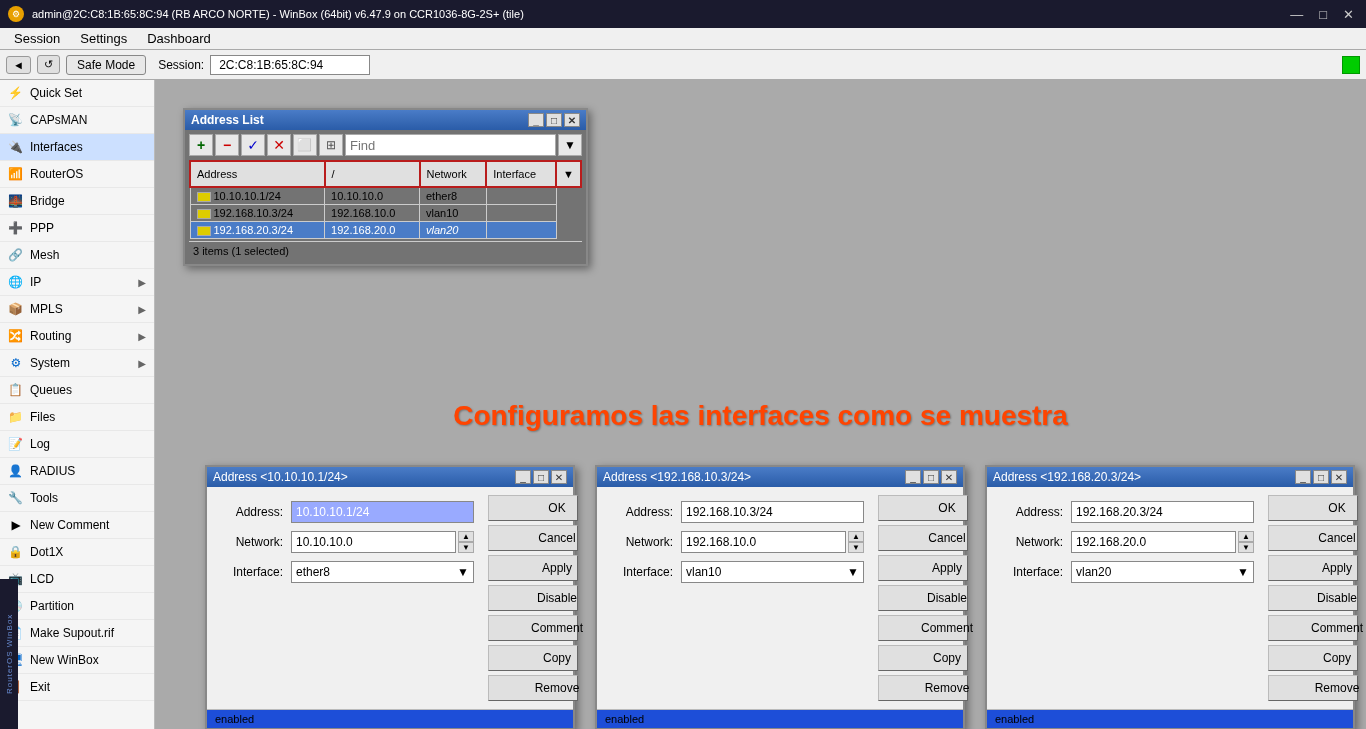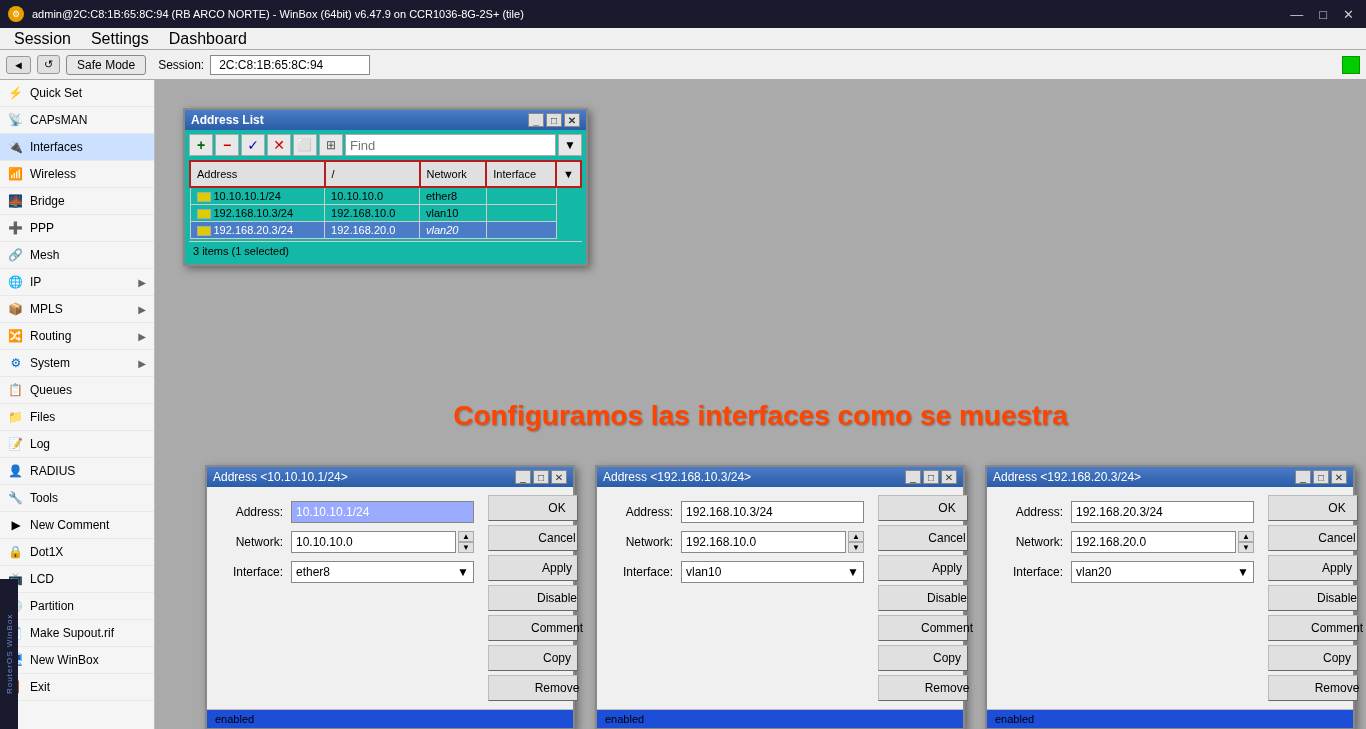--- a/index.html
+++ b/index.html
@@ -8,21 +8,21 @@
     
     .title-bar { background: #1a1a2e; color: #fff; padding: 4px 8px; display: flex; align-items: center; justify-content: space-between; height: 28px; }
     .title-bar-left { display: flex; align-items: center; gap: 8px; }
     .title-bar-icon { width: 16px; height: 16px; background: #e8a000; border-radius: 50%; display: flex; align-items: center; justify-content: center; font-size: 9px; }
     .title-bar-text { font-size: 11px; }
     .title-bar-controls { display: flex; gap: 8px; }
     .title-bar-btn { cursor: pointer; color: #ccc; font-size: 13px; padding: 0 4px; background: none; border: none; }
 
     
     .menu-bar { background: #f0f0f0; border-bottom: 1px solid #aaa; display: flex; align-items: center; height: 22px; padding: 0 4px; }
-    .menu-item { padding: 2px 10px; cursor: pointer; font-size: 16px; }
+    .menu-item { padding: 2px 10px; cursor: pointer; font-size: 13px; }
 
     
     .toolbar { background: #f0f0f0; border-bottom: 1px solid #aaa; display: flex; align-items: center; height: 30px; padding: 2px 6px; gap: 6px; }
     .toolbar-btn { background: #e0e0e0; border: 1px solid #999; border-radius: 3px; padding: 2px 6px; cursor: pointer; font-size: 11px; display: flex; align-items: center; gap: 3px; }
     .safe-mode-btn { background: #e8e8e8; border: 1px solid #888; border-radius: 3px; padding: 2px 10px; font-size: 12px; cursor: pointer; }
     .session-label { font-size: 12px; margin-left: 6px; }
     .session-value { background: #fff; border: 1px solid #888; padding: 2px 8px; font-size: 12px; min-width: 160px; }
     .green-indicator { width: 18px; height: 18px; background: #00cc00; margin-left: auto; border: 1px solid #009900; }
 
     
@@ -33,21 +33,21 @@
     .sidebar-item { display: flex; align-items: center; gap: 6px; padding: 5px 8px; cursor: pointer; font-size: 12px; border-bottom: 1px solid #e8e8e8; }
     .sidebar-item.active { background: #cce0ff; }
     .sidebar-icon { width: 16px; height: 16px; display: flex; align-items: center; justify-content: center; flex-shrink: 0; font-size: 12px; }
     .sidebar-item-label { flex: 1; }
     .sidebar-arrow { font-size: 10px; color: #666; }
 
     
     .content-area { flex: 1; background: #aaaaaa; position: relative; overflow: hidden; }
 
     
-    .window { position: absolute; background: #14b8a6; border: 2px solid #888; box-shadow: 3px 3px 8px rgba(0,0,0,0.4); }
+    .window { position: absolute; background: #737373; border: 2px solid #888; box-shadow: 3px 3px 8px rgba(0,0,0,0.4); }
     .window-titlebar { background: linear-gradient(to bottom, #4a7cc7, #2a5ca8); color: #fff; padding: 3px 6px; display: flex; align-items: center; justify-content: space-between; font-size: 12px; font-weight: bold; cursor: move; }
     .window-titlebar-btns { display: flex; gap: 2px; }
     .win-btn { width: 16px; height: 14px; background: #e0e0e0; border: 1px solid #888; font-size: 10px; cursor: pointer; display: flex; align-items: center; justify-content: center; color: #333; }
     .window-content { padding: 4px; }
 
     
     .addr-toolbar { display: flex; align-items: center; gap: 2px; margin-bottom: 4px; }
     .addr-btn { width: 24px; height: 22px; background: #e8e8e8; border: 1px solid #aaa; cursor: pointer; display: flex; align-items: center; justify-content: center; font-size: 12px; }
     .addr-find { flex: 1; height: 22px; border: 1px solid #aaa; padding: 0 4px; font-size: 13px; color: #999; }
     .addr-table { width: 100%; border-collapse: collapse; font-size: 11px; }
@@ -151,21 +151,21 @@
     <div class="sidebar-item">
       <div class="sidebar-icon si-capsman">📡</div>
       <span class="sidebar-item-label">CAPsMAN</span>
     </div>
     <div class="sidebar-item active">
       <div class="sidebar-icon si-interfaces">🔌</div>
       <span class="sidebar-item-label">Interfaces</span>
     </div>
     <div class="sidebar-item">
       <div class="sidebar-icon si-wireless">📶</div>
-      <span class="sidebar-item-label">Wireless</span>
+      <span class="sidebar-item-label">RouterOS</span>
     </div>
     <div class="sidebar-item">
       <div class="sidebar-icon si-bridge">🌉</div>
       <span class="sidebar-item-label">Bridge</span>
     </div>
     <div class="sidebar-item">
       <div class="sidebar-icon si-ppp">➕</div>
       <span class="sidebar-item-label">PPP</span>
     </div>
     <div class="sidebar-item">

